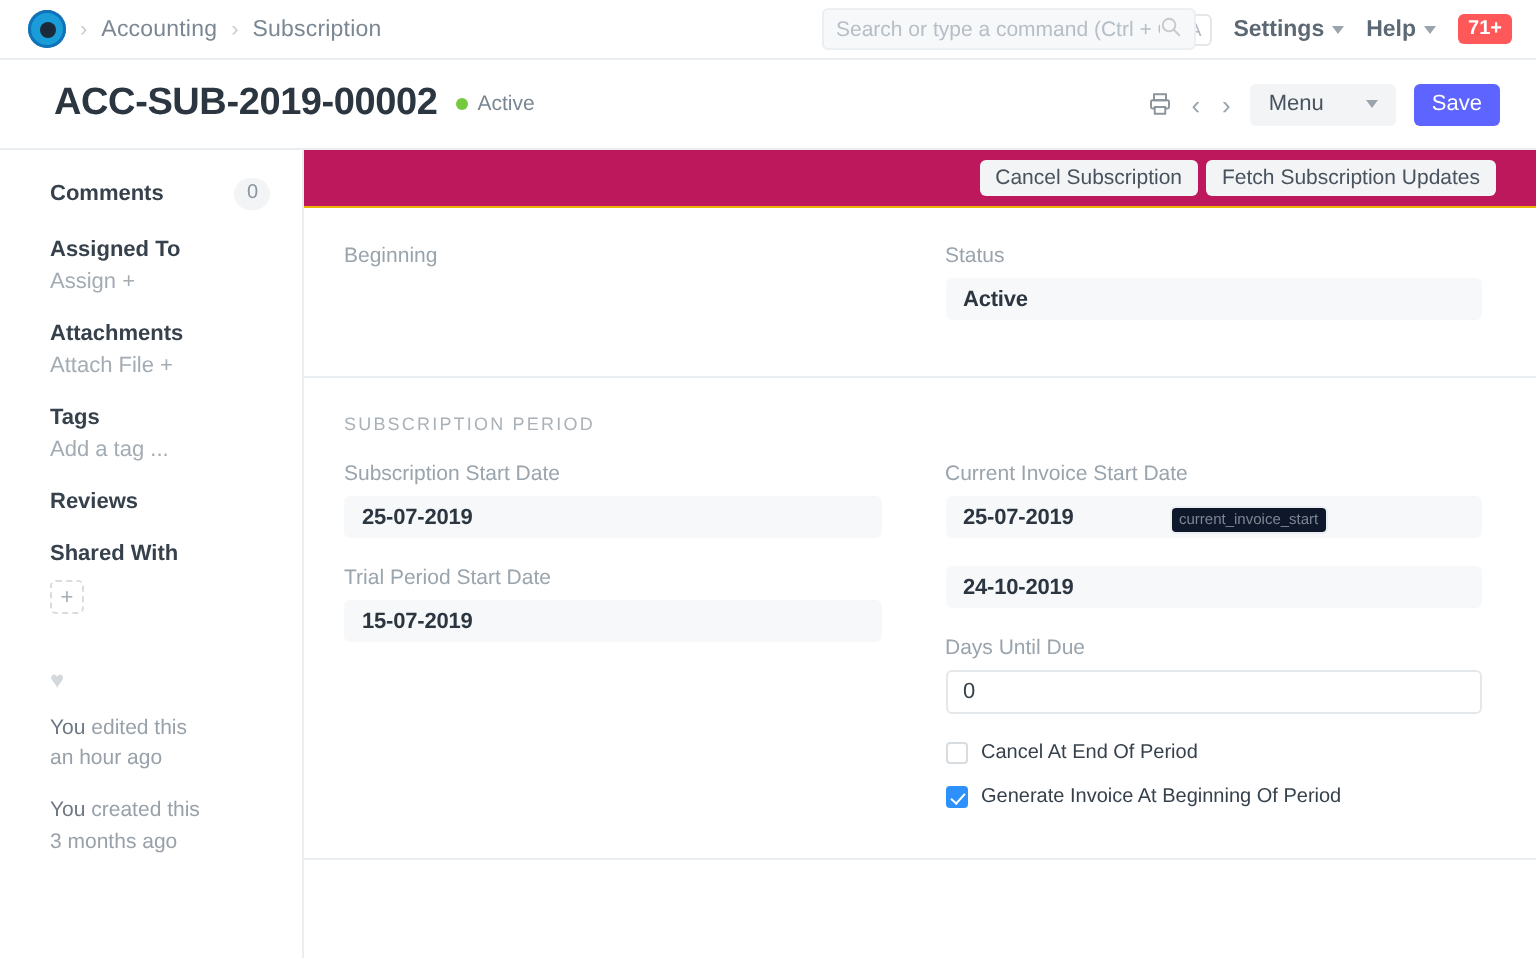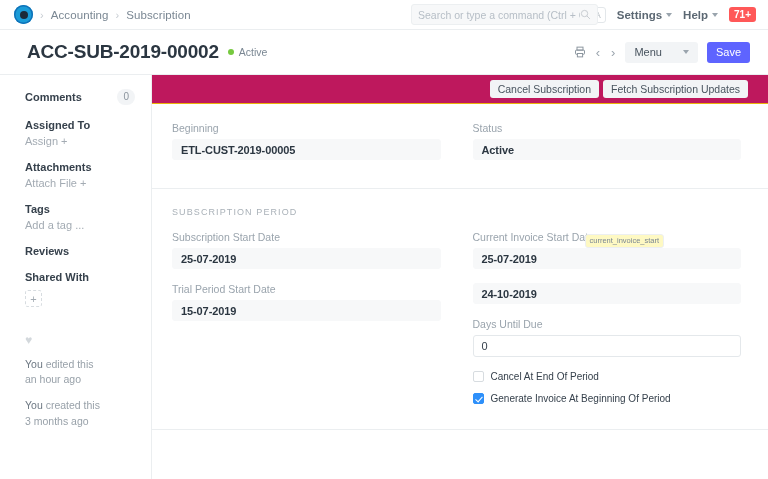--- a/index.html
+++ b/index.html
@@ -289,29 +289,29 @@
     color: #36414c;
   }
   .field-desc {
     font-size: 9.5px;
     color: #a3abb3;
     margin-top: 4px;
     line-height: 1.4;
   }
   .tooltip {
     position: absolute;
-    background: #fef9c3;
+    background: #0f172a;
     border: 1px solid #eceff1;
     border-radius: 3px;
     font-size: 7.5px;
     color: #7a8793;
     padding: 2px 4px;
     line-height: 1;
     white-space: nowrap;
-    top: 3px; left: 112px;
+    top: 22px; left: 112px;
   }
   .cbrow {
     display: flex; align-items: center; gap: 7px;
     margin-bottom: 11px;
     font-size: 10px;
     color: #36414c;
   }
   .cb {
     width: 11px; height: 11px;
     border: 1px solid #d7dce0;
@@ -444,21 +444,20 @@
 
     <div class="main-toolbar">
       <div class="tb-btn">Cancel Subscription</div>
       <div class="tb-btn">Fetch Subscription Updates</div>
     </div>
 
     <div class="section">
       <div class="grid2">
         <div class="field">
           <div class="field-label">Beginning</div>
-          <div class="field-value">ETL-CUST-2019-00005</div>
         </div>
         <div class="field">
           <div class="field-label">Status</div>
           <div class="field-value">Active</div>
         </div>
       </div>
     </div>
 
     <div class="section">
       <div class="section-title">SUBSCRIPTION PERIOD</div>

